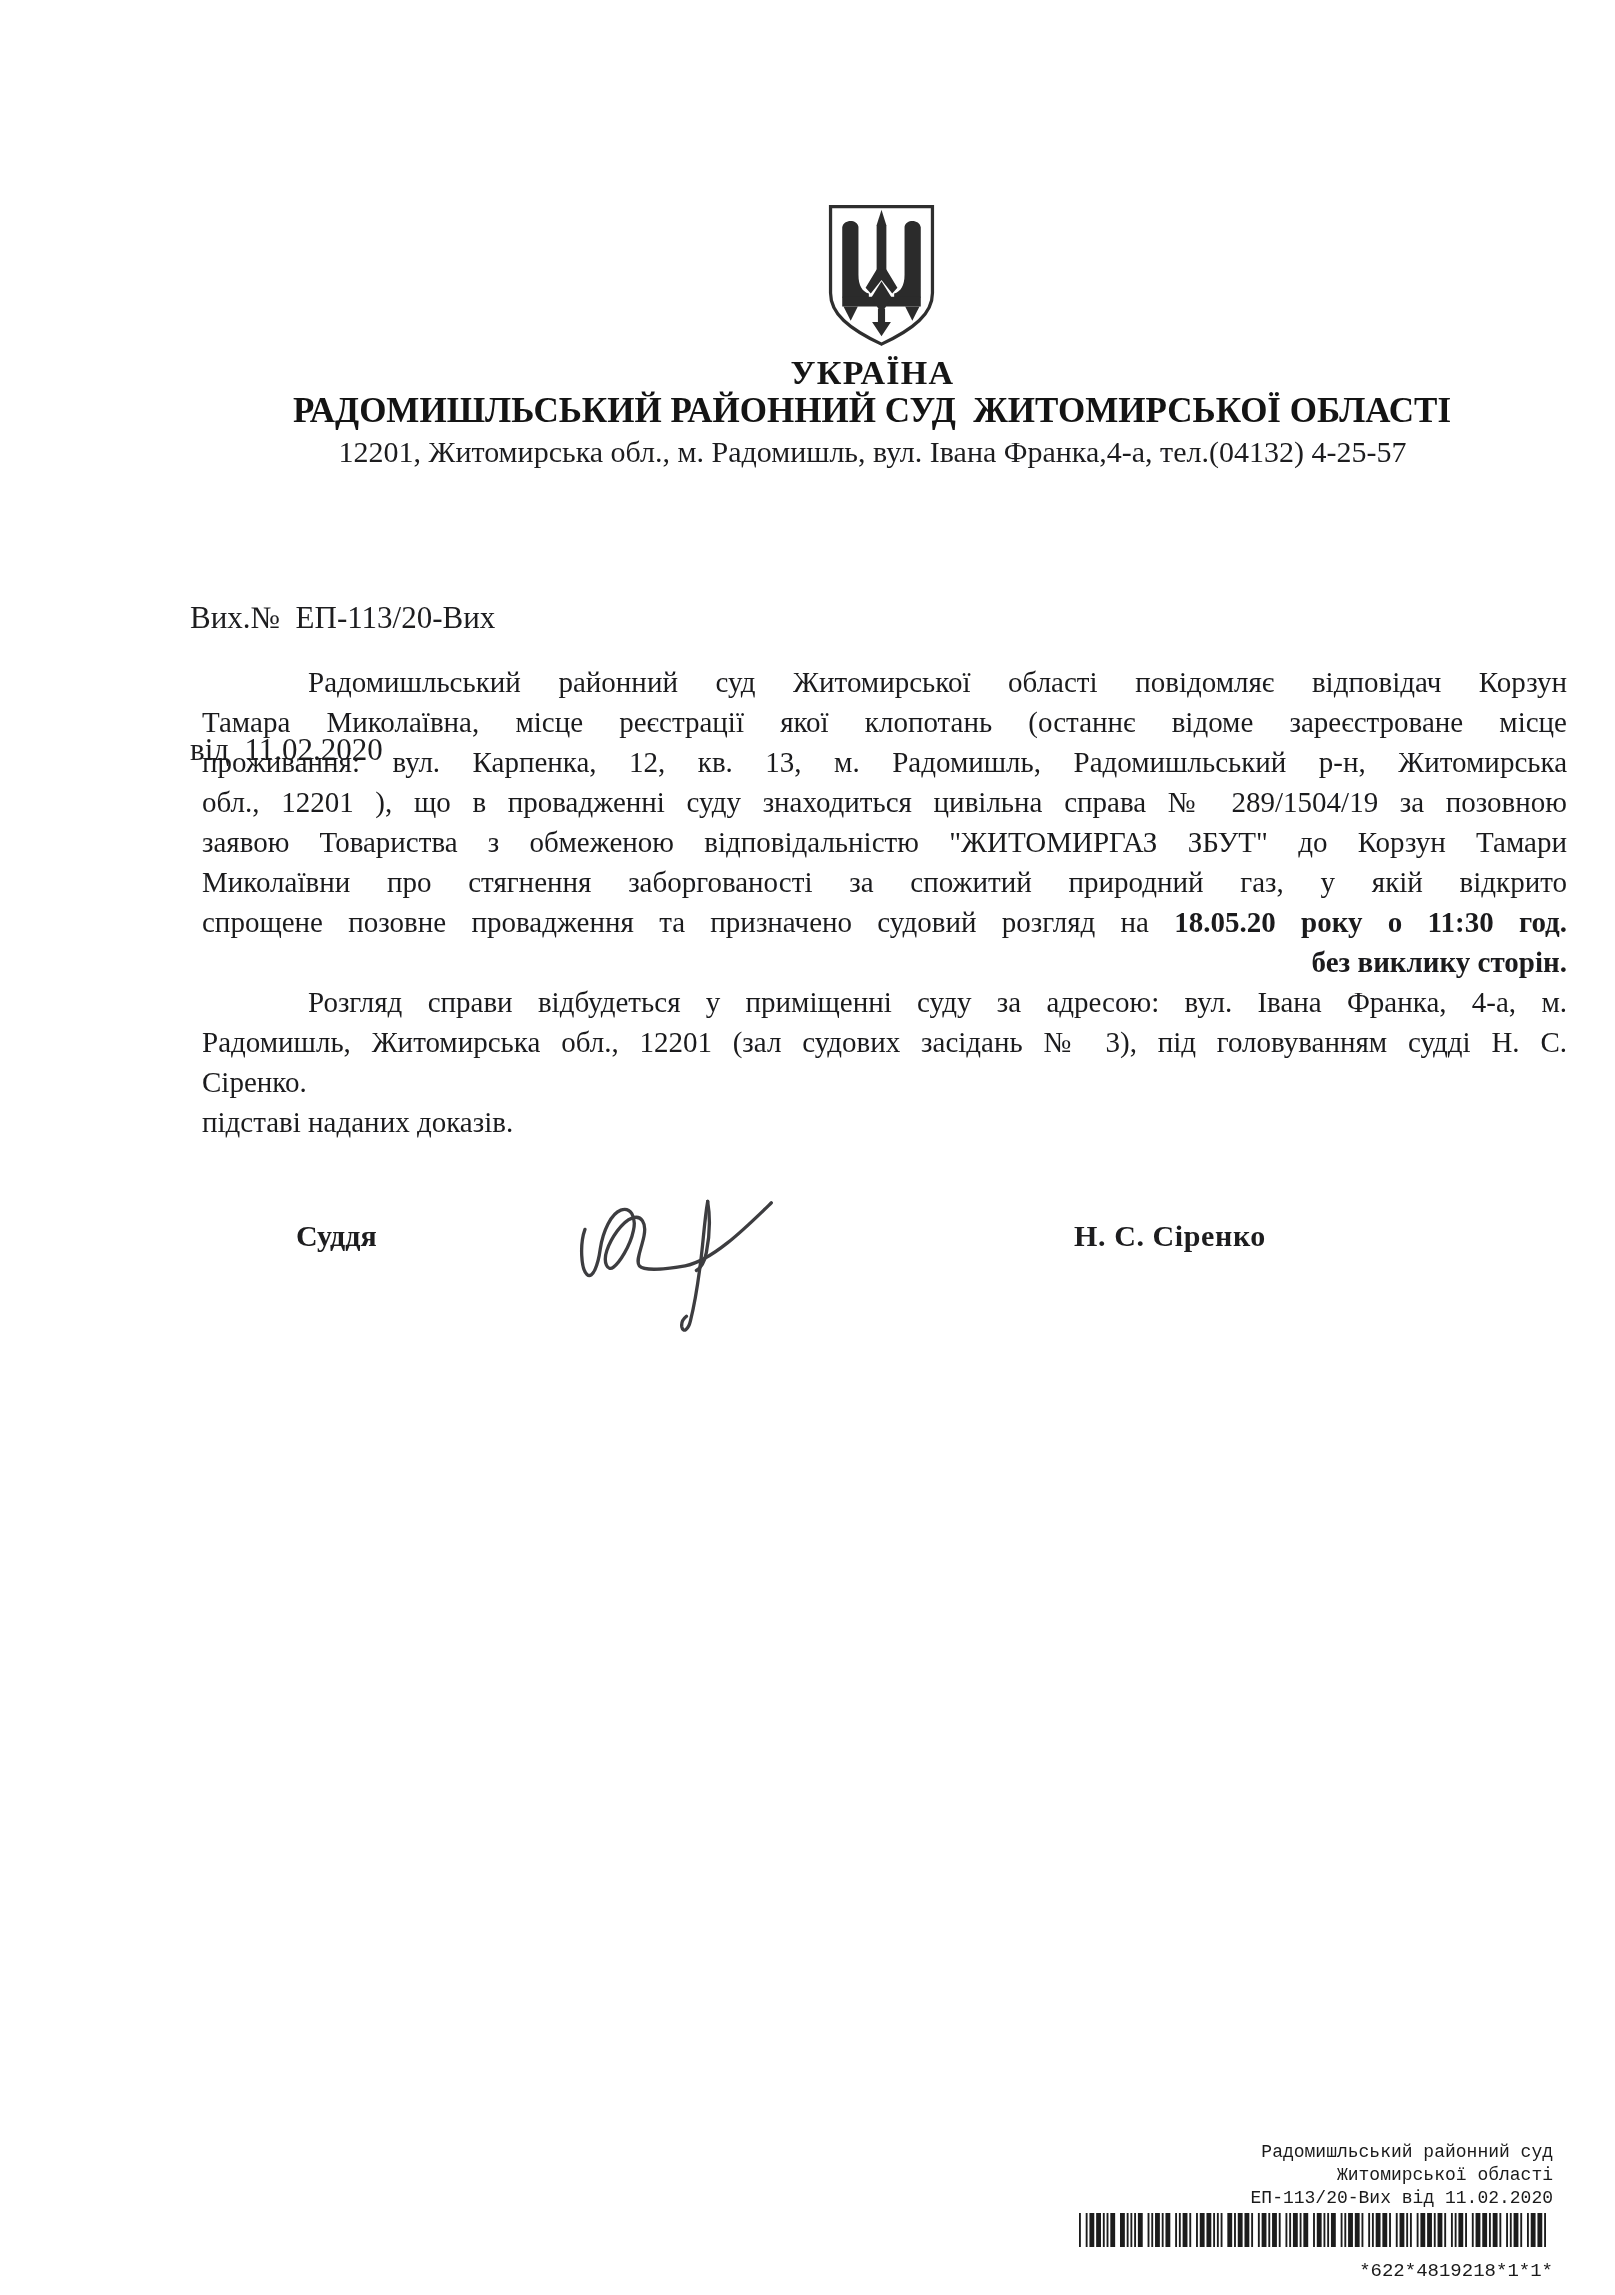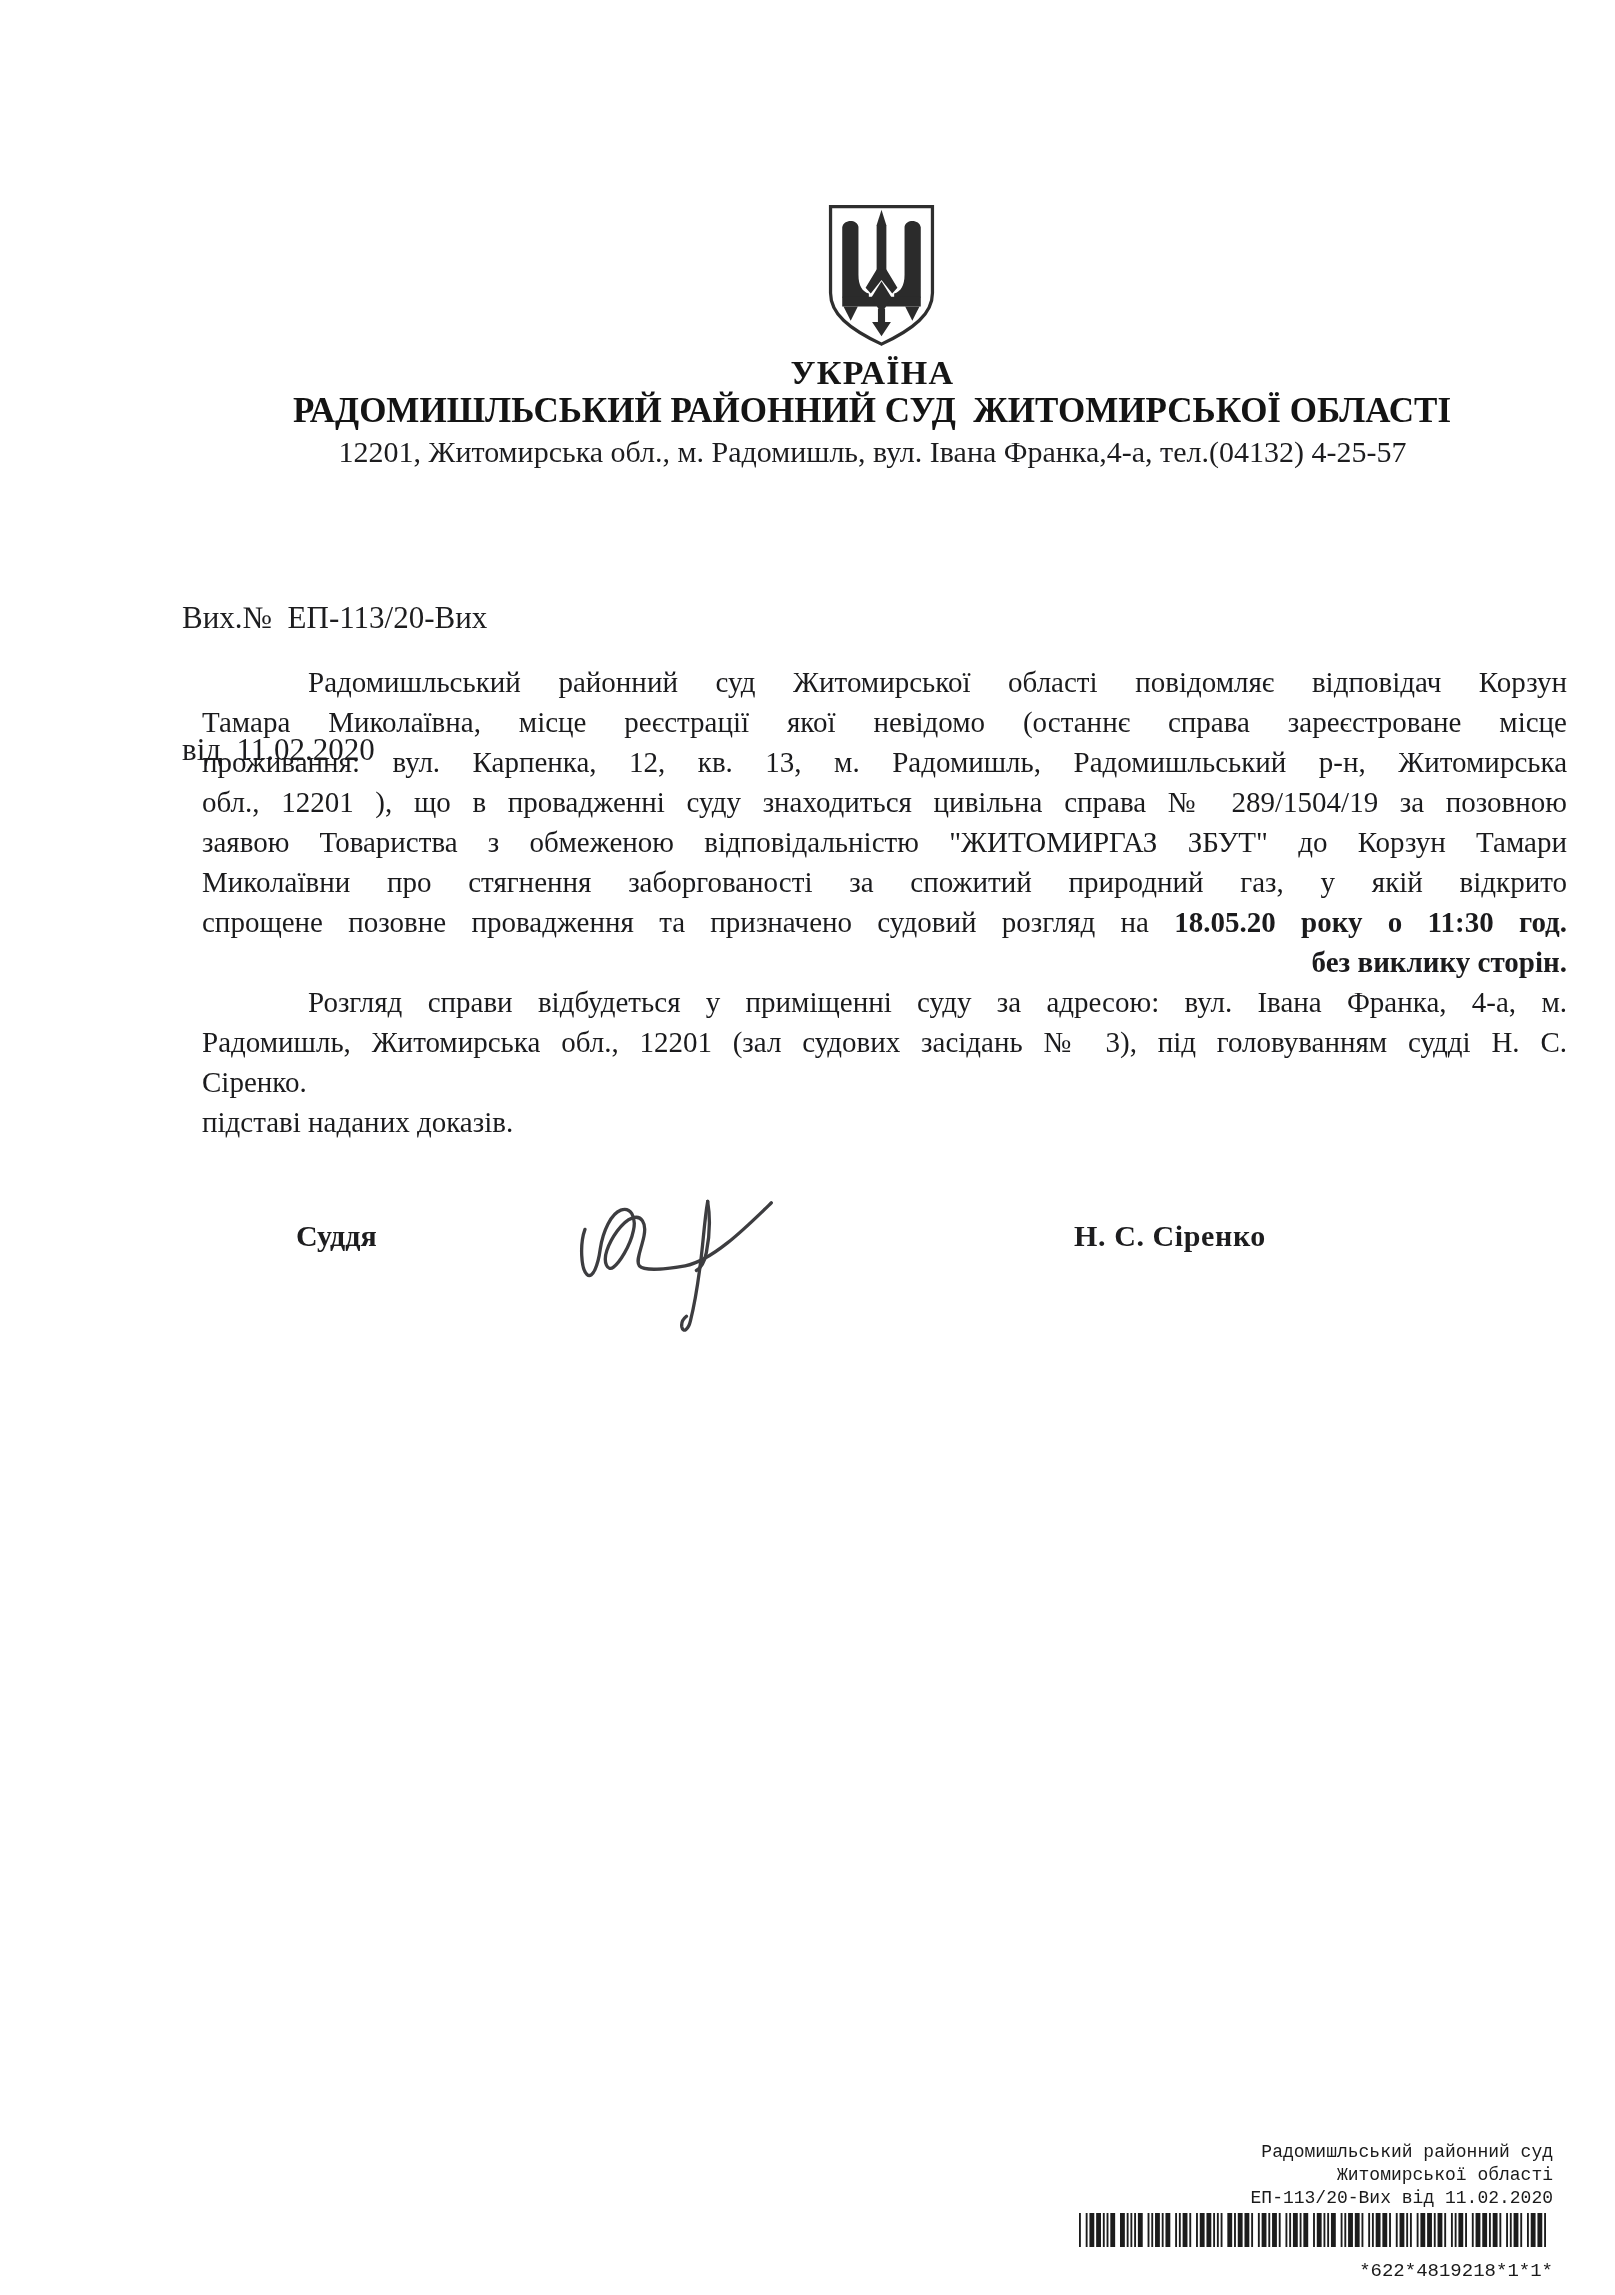--- a/index.html
+++ b/index.html
@@ -30,21 +30,21 @@
     color:#141414;
   }
   .court-address {
     left:190px; top:435px; width:1365px;
     text-align:center; white-space:pre-wrap;
     font-size:30px; line-height:34px;
   }
 
   
   .ref-block {
-    left:182px; top:508px;
+    left:190px; top:508px;
     font-size:31px; line-height:44px;
     white-space:pre-wrap;
   }
 
   
   .body-text {
     left:190px; top:662px; width:1365px;
     font-size:29px; line-height:40px;
     color:#1b1b1d;
     margin-left:12px;
@@ -108,21 +108,21 @@
   <div class="abs court-name">РАДОМИШЛЬСЬКИЙ РАЙОННИЙ СУД  ЖИТОМИРСЬКОЇ ОБЛАСТІ</div>
   <div class="abs court-address">12201, Житомирська обл., м. Радомишль, вул. Івана Франка,4-а, тел.(04132) 4-25-57</div>
 
   <div class="abs ref-block">
     <div>Вих.№  ЕП-113/20-Вих</div>
     <div>від  11.02.2020</div>
   </div>
 
   <div class="abs body-text">
     <div class="jline ind">Радомишльський районний суд Житомирської області повідомляє відповідач Корзун</div>
-    <div class="jline">Тамара Миколаївна, місце реєстрації якої невідомо (останнє справа зареєстроване місце</div>
+    <div class="jline">Тамара Миколаївна, місце реєстрації якої клопотань (останнє відоме зареєстроване місце</div>
     <div class="jline">проживання: вул. Карпенка, 12, кв. 13,  м. Радомишль,  Радомишльський р-н,  Житомирська</div>
     <div class="jline">обл.,  12201 ), що в провадженні суду знаходиться цивільна справа № 289/1504/19 за позовною</div>
     <div class="jline">заявою Товариства з обмеженою відповідальністю "ЖИТОМИРГАЗ ЗБУТ" до Корзун Тамари</div>
     <div class="jline">Миколаївни про стягнення заборгованості за спожитий природний газ, у якій відкрито</div>
     <div class="jline"><span>спрощене позовне провадження та призначено судовий розгляд на </span><span class="b">18.05.20 року о 11:30 год.</span></div>
     <div class="lline b">без виклику сторін.</div>
     <div class="jline ind">Розгляд справи відбудеться у приміщенні суду за адресою: вул. Івана Франка, 4-а, м.</div>
     <div class="jline">Радомишль, Житомирська обл., 12201 (зал судових засідань № 3), під головуванням судді  Н. С.</div>
     <div class="lline">Сіренко.</div>
     <div class="lline">підставі наданих доказів.</div>

